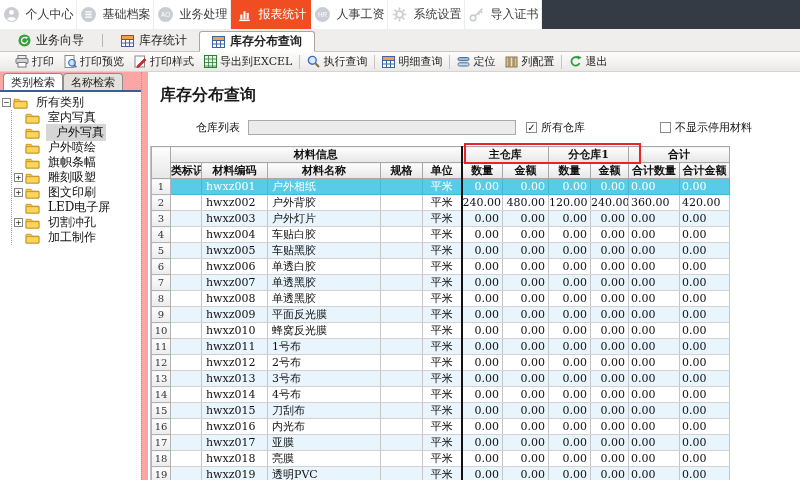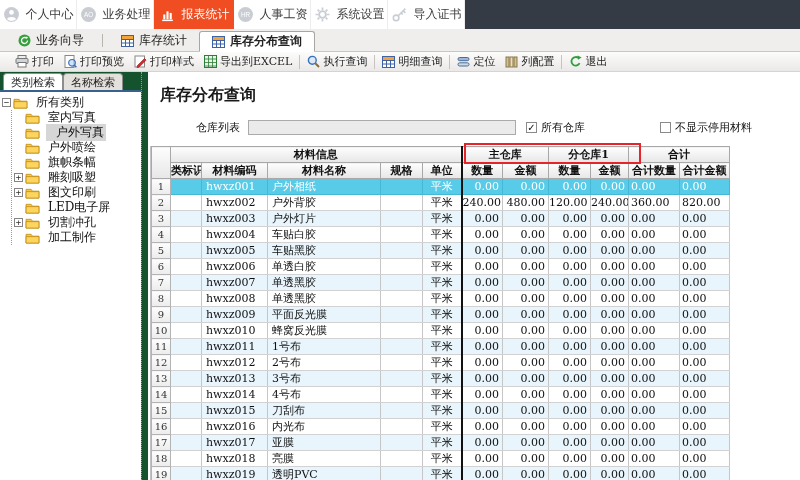--- a/index.html
+++ b/index.html
@@ -1,18 +1,18 @@
 <!DOCTYPE html>
 <html><head>
 <meta charset="utf-8">
 <style>
   * { margin:0; padding:0; box-sizing:border-box; }
   body { width:800px; height:480px; overflow:hidden; background:#fff;
          font-family:"Liberation Sans", sans-serif; }
-  .app { position:relative; width:800px; height:480px; background:#14532d; }
+  .app { position:relative; width:800px; height:480px; background:#fca5a5; }
 
   
   .menubar { display:flex; height:29px; background:#fff; align-items:stretch; }
   .menu-item { display:flex; align-items:center; justify-content:center; gap:6px;
                width:77px; font-size:12px; color:#3c3c3c; border-right:1px solid #ededed;
                cursor:default; white-space:nowrap; }
   .menu-item.active { background:#f04e22; color:#fff; border-right:none; width:80px; }
   .menu-fill { flex:1; background:#353b45; }
   .menu-item svg { flex:none; }
 
@@ -107,20 +107,29 @@
             <circle cx="8" cy="6" r="2.2" fill="#fff"></circle>
             <path d="M3.8 12.5c.7-3 7.7-3 8.4 0a7 7 0 0 1-8.4 0z" fill="#fff"></path>
           </svg>
         </span>
         <span>个人中心</span>
       </div>
       <div class="menu-item">
         <span style="display: inline-flex;">
           <svg width="17" height="17" viewBox="0 0 16 16">
             <circle cx="8" cy="8" r="7" fill="#c9cdd3"></circle>
+            <path d="M5 5.5h6M5 8h6M5 10.5h6" stroke="#fff" stroke-width="1.3"></path>
+          </svg>
+        </span>
+        <span>基础档案</span>
+      </div>
+      <div class="menu-item">
+        <span style="display: inline-flex;">
+          <svg width="17" height="17" viewBox="0 0 16 16">
+            <circle cx="8" cy="8" r="7" fill="#c9cdd3"></circle>
             <text x="8" y="10.5" font-size="6" fill="#fff" text-anchor="middle" font-family="sans-serif">AO</text>
           </svg>
         </span>
         <span>业务处理</span>
       </div>
       <div class="menu-item active">
         <span style="display: inline-flex;">
           <svg width="17" height="17" viewBox="0 0 16 16">
             <path d="M3 13.5h10" stroke="#fff" stroke-width="1.4"></path>
             <rect x="4" y="8" width="2" height="4.5" fill="#fff"></rect>
@@ -469,21 +478,21 @@
                 <td class="cc"></td>
                 <td class="cl">hwxz002</td>
                 <td class="cl">户外背胶</td>
                 <td class="cc"></td>
                 <td class="cc thick">平米</td>
                 <td class="r">240.00</td>
                 <td class="r">480.00</td>
                 <td class="r">120.00</td>
                 <td class="r">240.00</td>
                 <td class="l">360.00</td>
-                <td class="l">820.00</td>
+                <td class="l">420.00</td>
               </tr>
               <tr class="alt">
                 <td class="rownum">3</td>
                 <td class="cc"></td>
                 <td class="cl">hwxz003</td>
                 <td class="cl">户外灯片</td>
                 <td class="cc"></td>
                 <td class="cc thick">平米</td>
                 <td class="r">0.00</td>
                 <td class="r">0.00</td>

